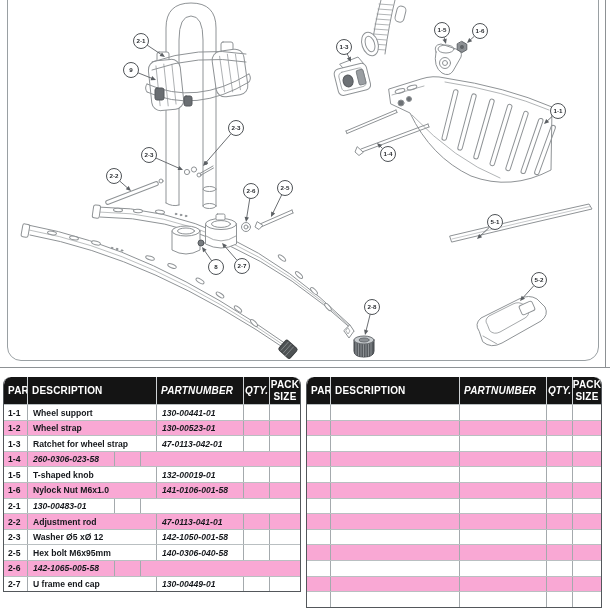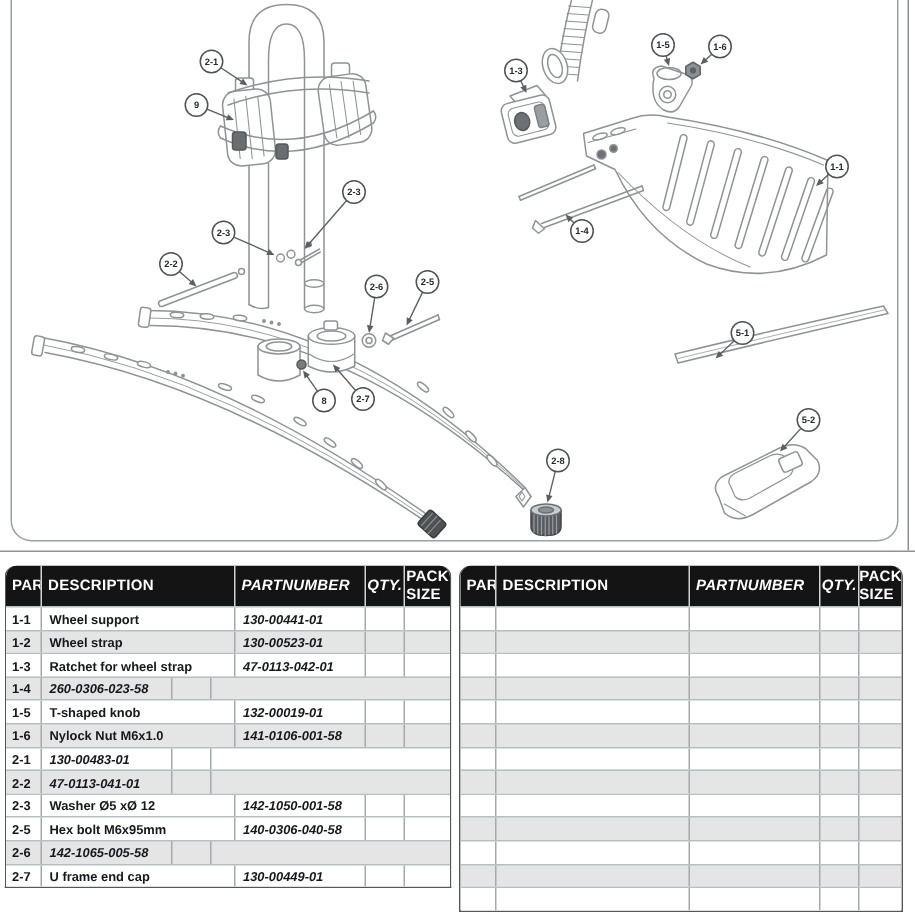--- a/index.html
+++ b/index.html
@@ -27,32 +27,32 @@
   .thead{
     display:flex;background:#141414;color:#ffffff;height:27px;
     font-size:10px;font-weight:bold;border-radius:7px 7px 0 0;
     box-sizing:border-box;letter-spacing:.2px;
   }
   .hcell{
     display:flex;align-items:center;box-sizing:border-box;
     padding:2px 2px 2px 4px;border-left:1px solid #cfd3d5;overflow:hidden;
   }
   .hcell:first-child{border-left:none;}
-  .hcell.c-pack{white-space:normal;line-height:1.15;text-align:left;justify-content:center;padding:4px 1px;}
+  .hcell.c-pack{white-space:normal;line-height:1.15;text-align:center;justify-content:center;padding:4px 1px;}
   .hcell.c-qty{justify-content:center;padding:2px 1px;}
   .c-part{width:23px;}
   .c-description{width:129px;}
   .c-partnumber{width:87px;font-style:italic;}
   .c-qty{width:26px;font-style:italic;}
   .c-pack{flex:1;}
   .trow{
     display:flex;height:15.6px;font-size:8.6px;font-weight:bold;color:#15181c;
     box-sizing:border-box;border-top:1px solid #b9bfc1;background:#ffffff;
   }
-  .trow.alt{background:#e5e5e5;}
+  .trow.alt{background:#f9a8d4;}
   .cell{
     box-sizing:border-box;padding:2.5px 0 0 5px;border-left:1px solid #a4aaad;
     overflow:hidden;white-space:nowrap;
   }
   .cell:first-child{border-left:none;padding-left:4px;}
 </style>
 </head>
 <body>
 
 <div class="diagram-frame"></div>
@@ -371,20 +371,21 @@
         <div class="cell c-pack"></div>
       </div>
       <div class="trow">
         <div class="cell c-part">2-1</div>
         <div class="cell c-partnumber">130-00483-01</div>
         <div class="cell c-qty"></div>
         <div class="cell c-pack"></div>
       </div>
       <div class="trow alt">
         <div class="cell c-part">2-2</div>
+        <div class="cell c-description">Adjustment rod</div>
         <div class="cell c-partnumber">47-0113-041-01</div>
         <div class="cell c-qty"></div>
         <div class="cell c-pack"></div>
       </div>
       <div class="trow">
         <div class="cell c-part">2-3</div>
         <div class="cell c-description">Washer Ø5 xØ 12</div>
         <div class="cell c-partnumber">142-1050-001-58</div>
         <div class="cell c-qty"></div>
         <div class="cell c-pack"></div>

